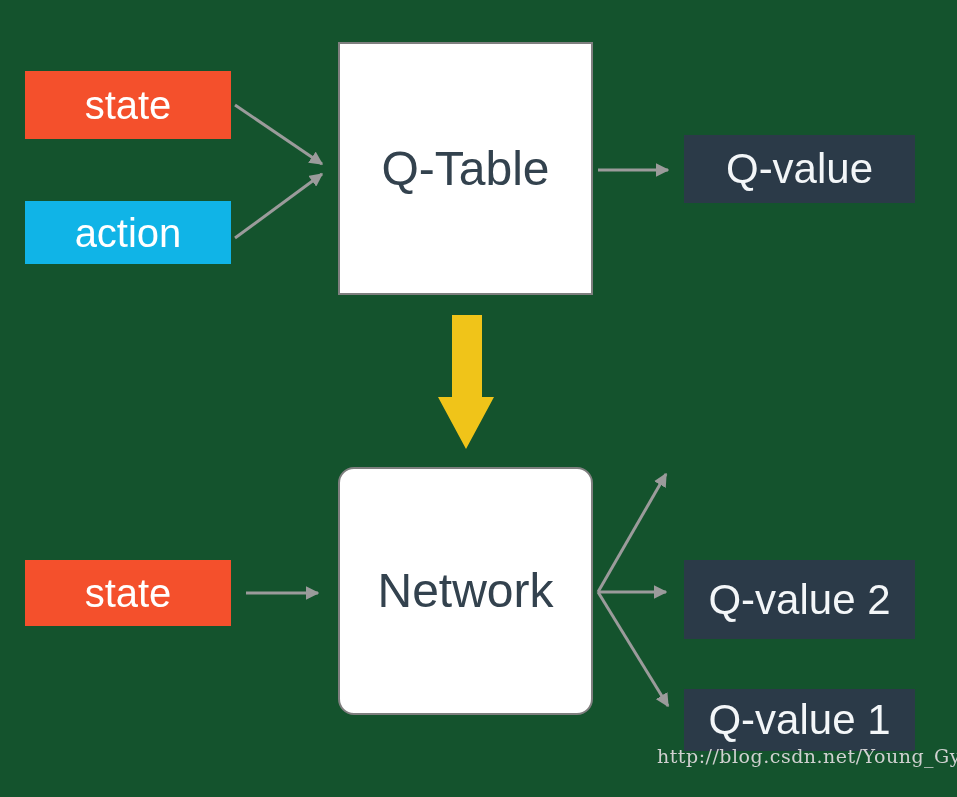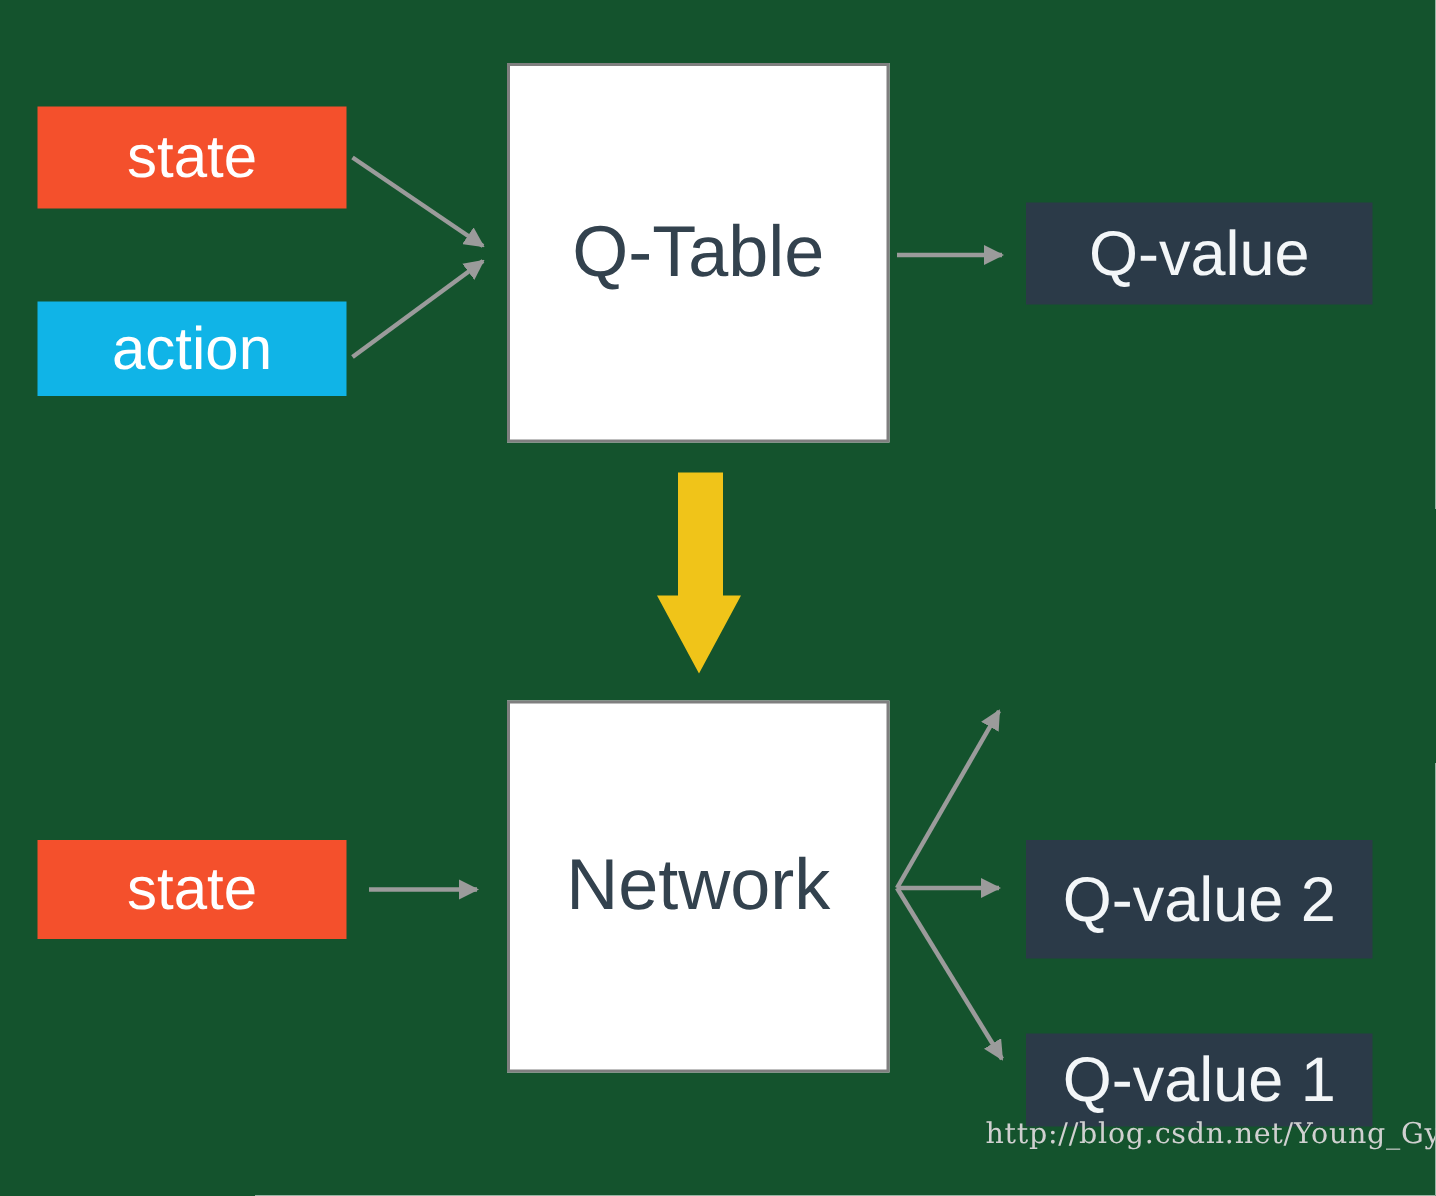--- a/index.html
+++ b/index.html
@@ -34,21 +34,21 @@
     color: #f3f6f8;
     font-size: 42px;
   }
   .red  { background: var(--state-red, #f4502c); }
   .blue { background: var(--action-blue, #10b4e7); }
 
   #box-state-top    { left: 25px;  top: 71px;  width: 206px; height: 68px; }
   #box-action       { left: 25px;  top: 201px; width: 206px; height: 63px; }
   #box-qtable       { left: 338px; top: 42px;  width: 255px; height: 253px; }
   #box-qvalue       { left: 684px; top: 135px; width: 231px; height: 68px; }
-  #box-network      { left: 338px; top: 467px; width: 255px; height: 248px; }
+  #box-network      { left: 338px; top: 467px; width: 255px; height: 248px; border-radius: 16px; }
   #box-state-bottom { left: 25px;  top: 560px; width: 206px; height: 66px; }
   #box-qvalue1      { left: 684px; top: 432px; width: 231px; height: 67px; }
   #box-qvalue2      { left: 684px; top: 560px; width: 231px; height: 79px; }
   #box-qvalue3      { left: 684px; top: 689px; width: 231px; height: 62px; }
 
   #arrow-layer {
     position: absolute;
     left: 0; top: 0;
     width: 957px; height: 797px;
     pointer-events: none;

